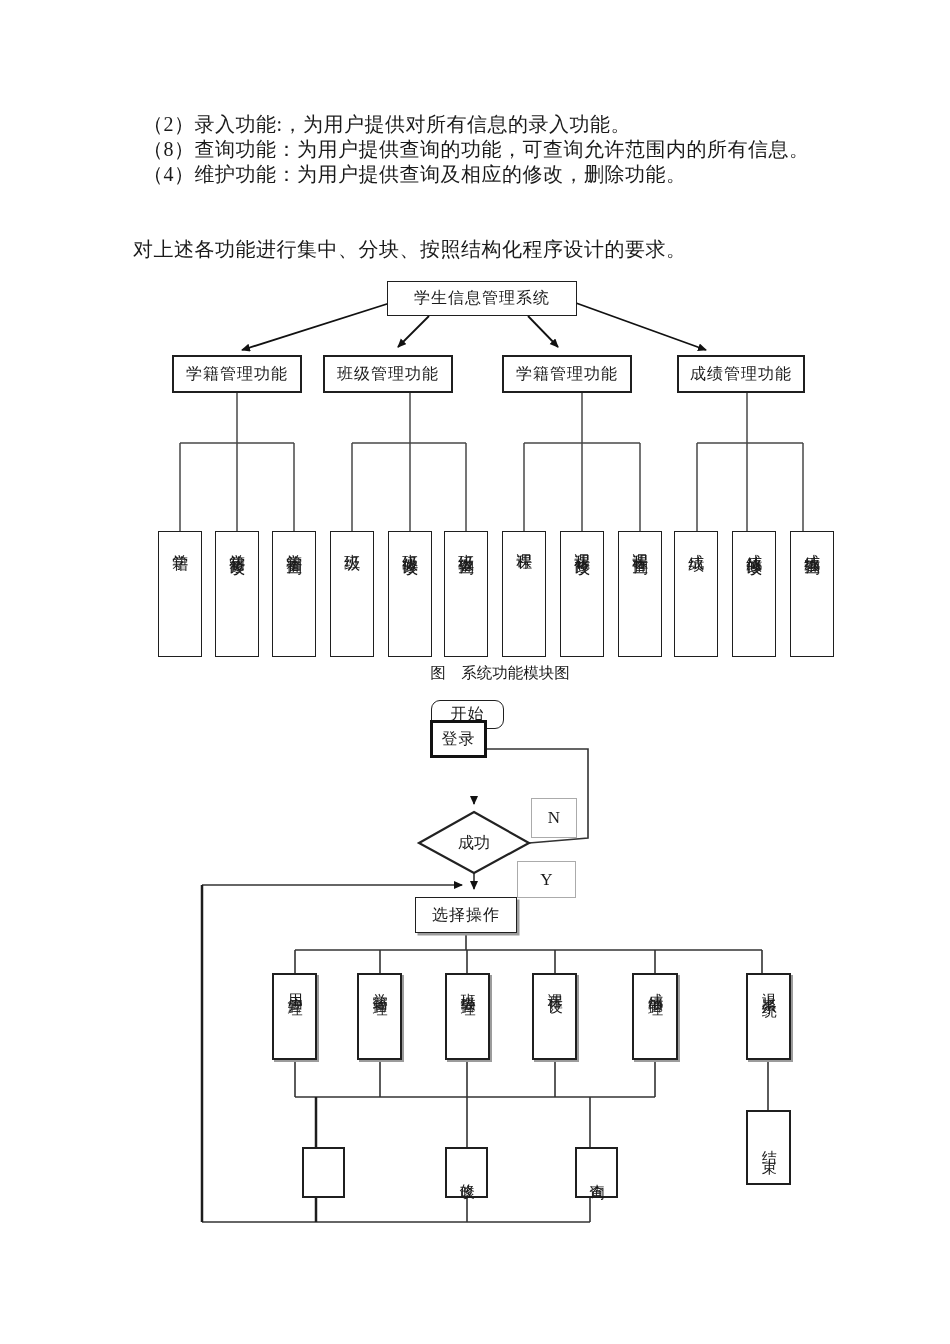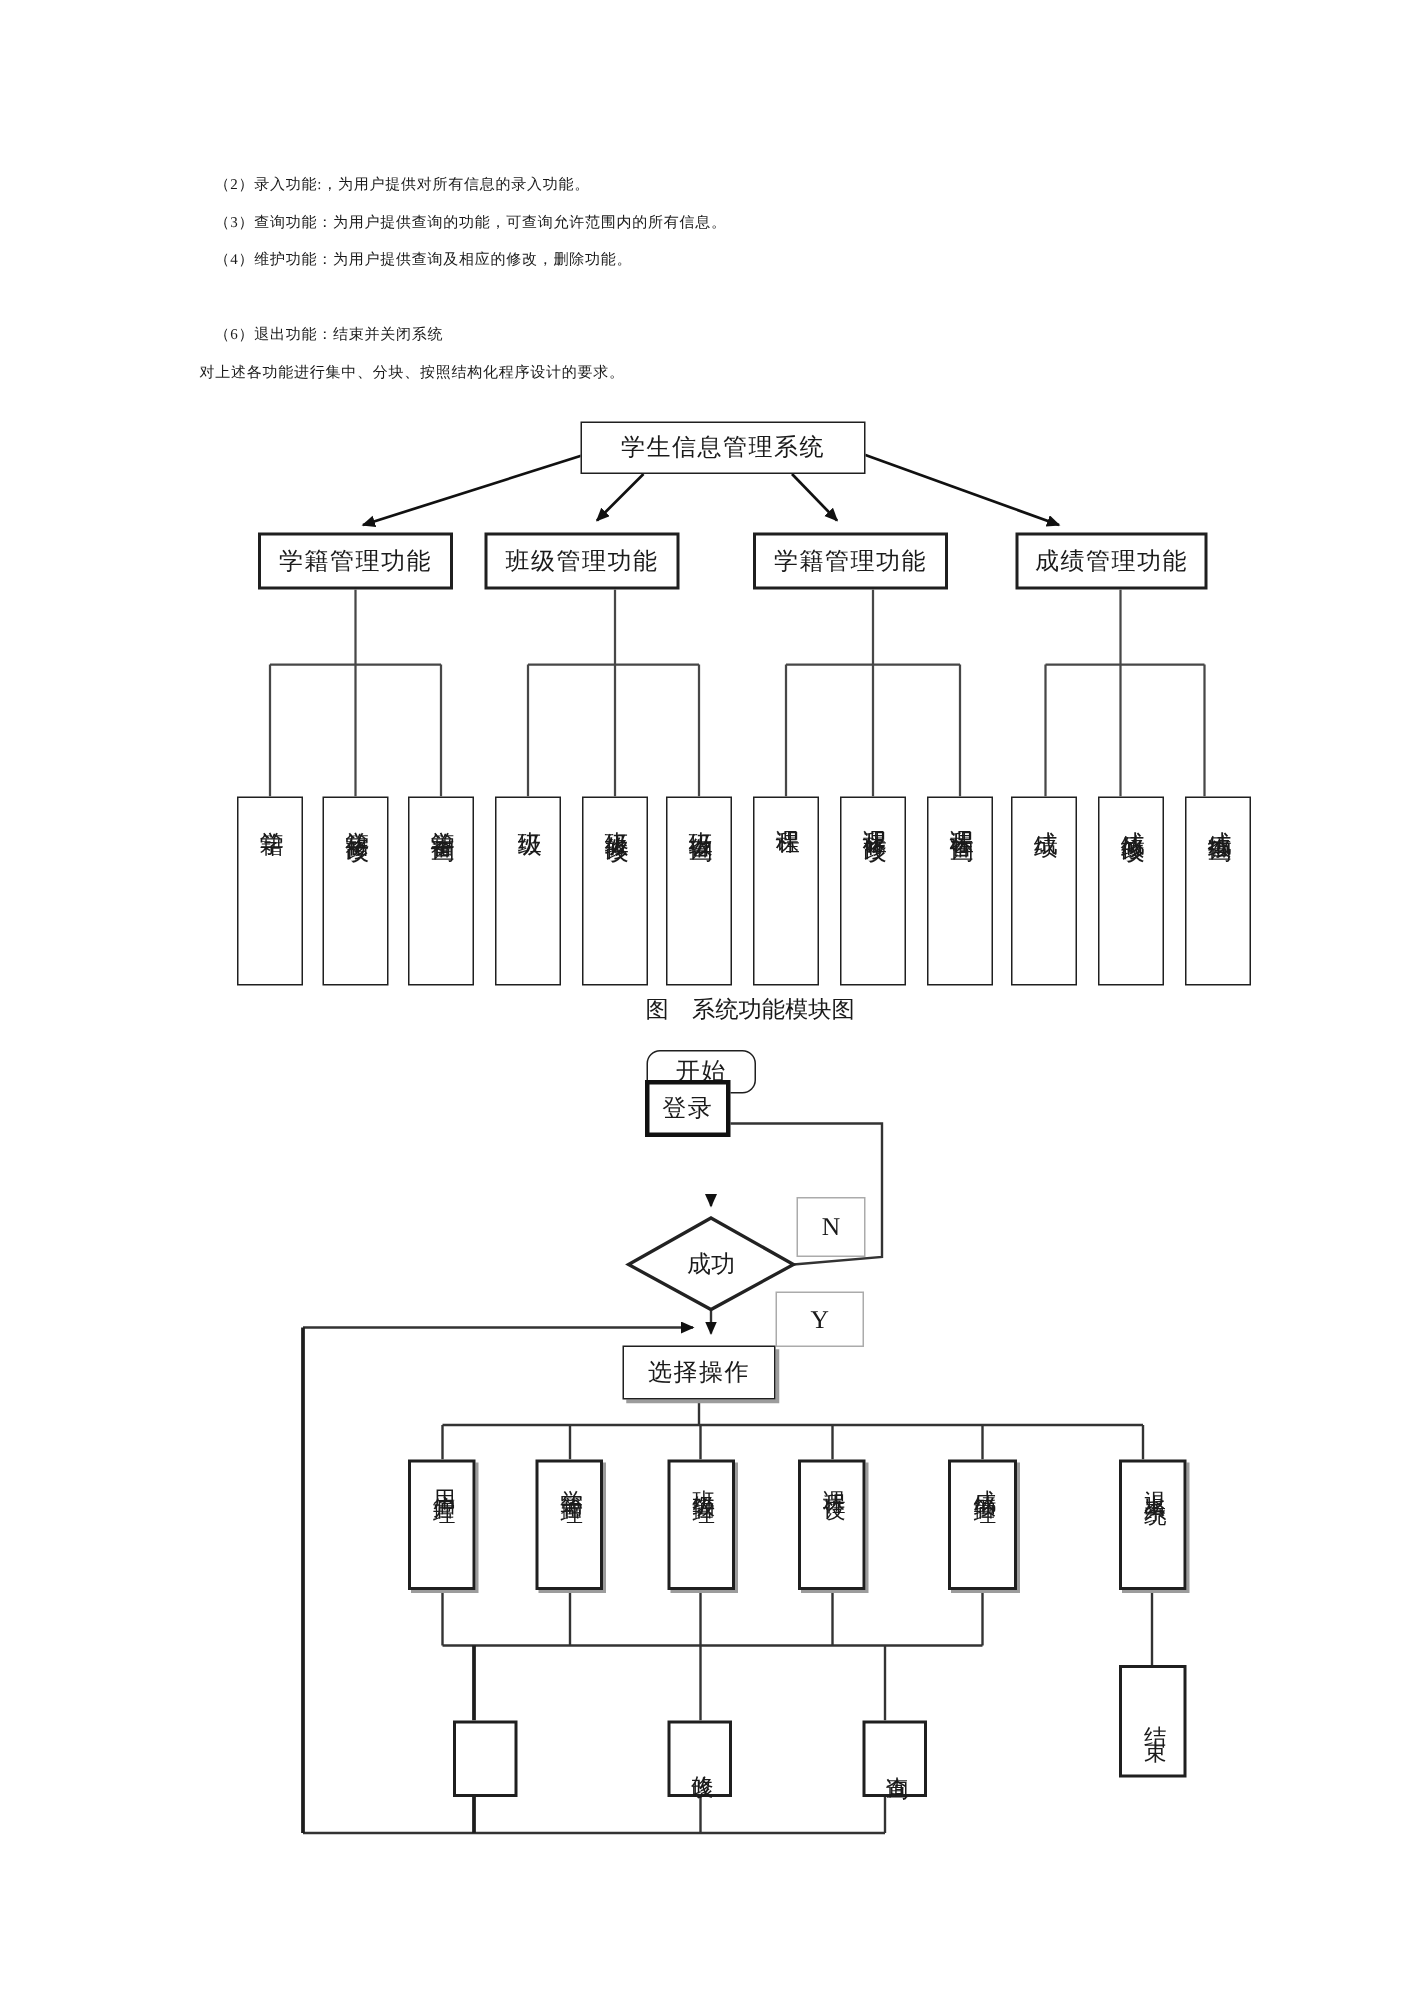--- a/index.html
+++ b/index.html
@@ -1,18 +1,18 @@
 <!DOCTYPE html>
 <html><head>
 <meta charset="utf-8">
 <style>
   html,body{margin:0;padding:0;background:#fff;}
   .page{position:relative;width:950px;height:1344px;background:#ffffff;overflow:hidden;
         font-family:"Liberation Serif","DejaVu Serif",serif;color:#1a1a1a;}
-  .desc-line{position:absolute;left:143px;font-size:10px;line-height:22px;white-space:nowrap;letter-spacing:0.5px;}
+  .desc-line{position:absolute;left:143px;font-size:20px;line-height:22px;white-space:nowrap;letter-spacing:0.5px;}
   .box{position:absolute;background:#fff;border:1.6px solid #1f1f1f;box-sizing:border-box;
        display:flex;align-items:center;justify-content:center;font-size:16px;letter-spacing:1px;}
   .node{z-index:2;}
   .leaf{align-items:flex-start;padding-top:9px;}
   .vt{writing-mode:vertical-rl;text-orientation:upright;line-height:1.15;letter-spacing:2px;font-size:16px;}
   .mod{border-width:2px;box-shadow:2px 2px 0 #9c9c9c;align-items:flex-start;padding-top:6px;}
   .mod .vt{font-size:15px;letter-spacing:3px;}
   .small{border-width:2px;}
   .small .vt{font-size:15px;letter-spacing:1px;}
   .thick{border-width:3px;border-color:#111;}
@@ -22,23 +22,22 @@
   .caption{position:absolute;font-size:15.5px;text-align:center;white-space:nowrap;}
   .dtext{position:absolute;font-size:16px;text-align:center;z-index:3;}
   svg.wires{position:absolute;left:0;top:0;z-index:1;}
 </style>
 </head>
 <body>
 
 <div class="page">
 
   <div class="desc-line" style="top:113px">（2）录入功能:，为用户提供对所有信息的录入功能。</div>
-  <div class="desc-line" style="top:138px">（3）查询功能：为用户提供查询的功能，可查询允许范围内的所有信息。</div>
+  <div class="desc-line" style="top:138px">（8）查询功能：为用户提供查询的功能，可查询允许范围内的所有信息。</div>
   <div class="desc-line" style="top:163px">（4）维护功能：为用户提供查询及相应的修改，删除功能。</div>
-  <div class="desc-line" style="top:213px">（6）退出功能：结束并关闭系统</div>
   <div class="desc-line" style="left:133px;top:238px">对上述各功能进行集中、分块、按照结构化程序设计的要求。</div>
 
   <svg class="wires" width="950" height="1344" viewBox="0 0 950 1344">
     <defs>
       <marker id="ah" markerUnits="userSpaceOnUse" markerWidth="12" markerHeight="10" refX="8" refY="4" orient="auto">
         <path d="M0,0 L9,4 L0,8 Z" fill="#111"></path>
       </marker>
     </defs>
 
     <g stroke="#111" stroke-width="1.8" fill="none">

